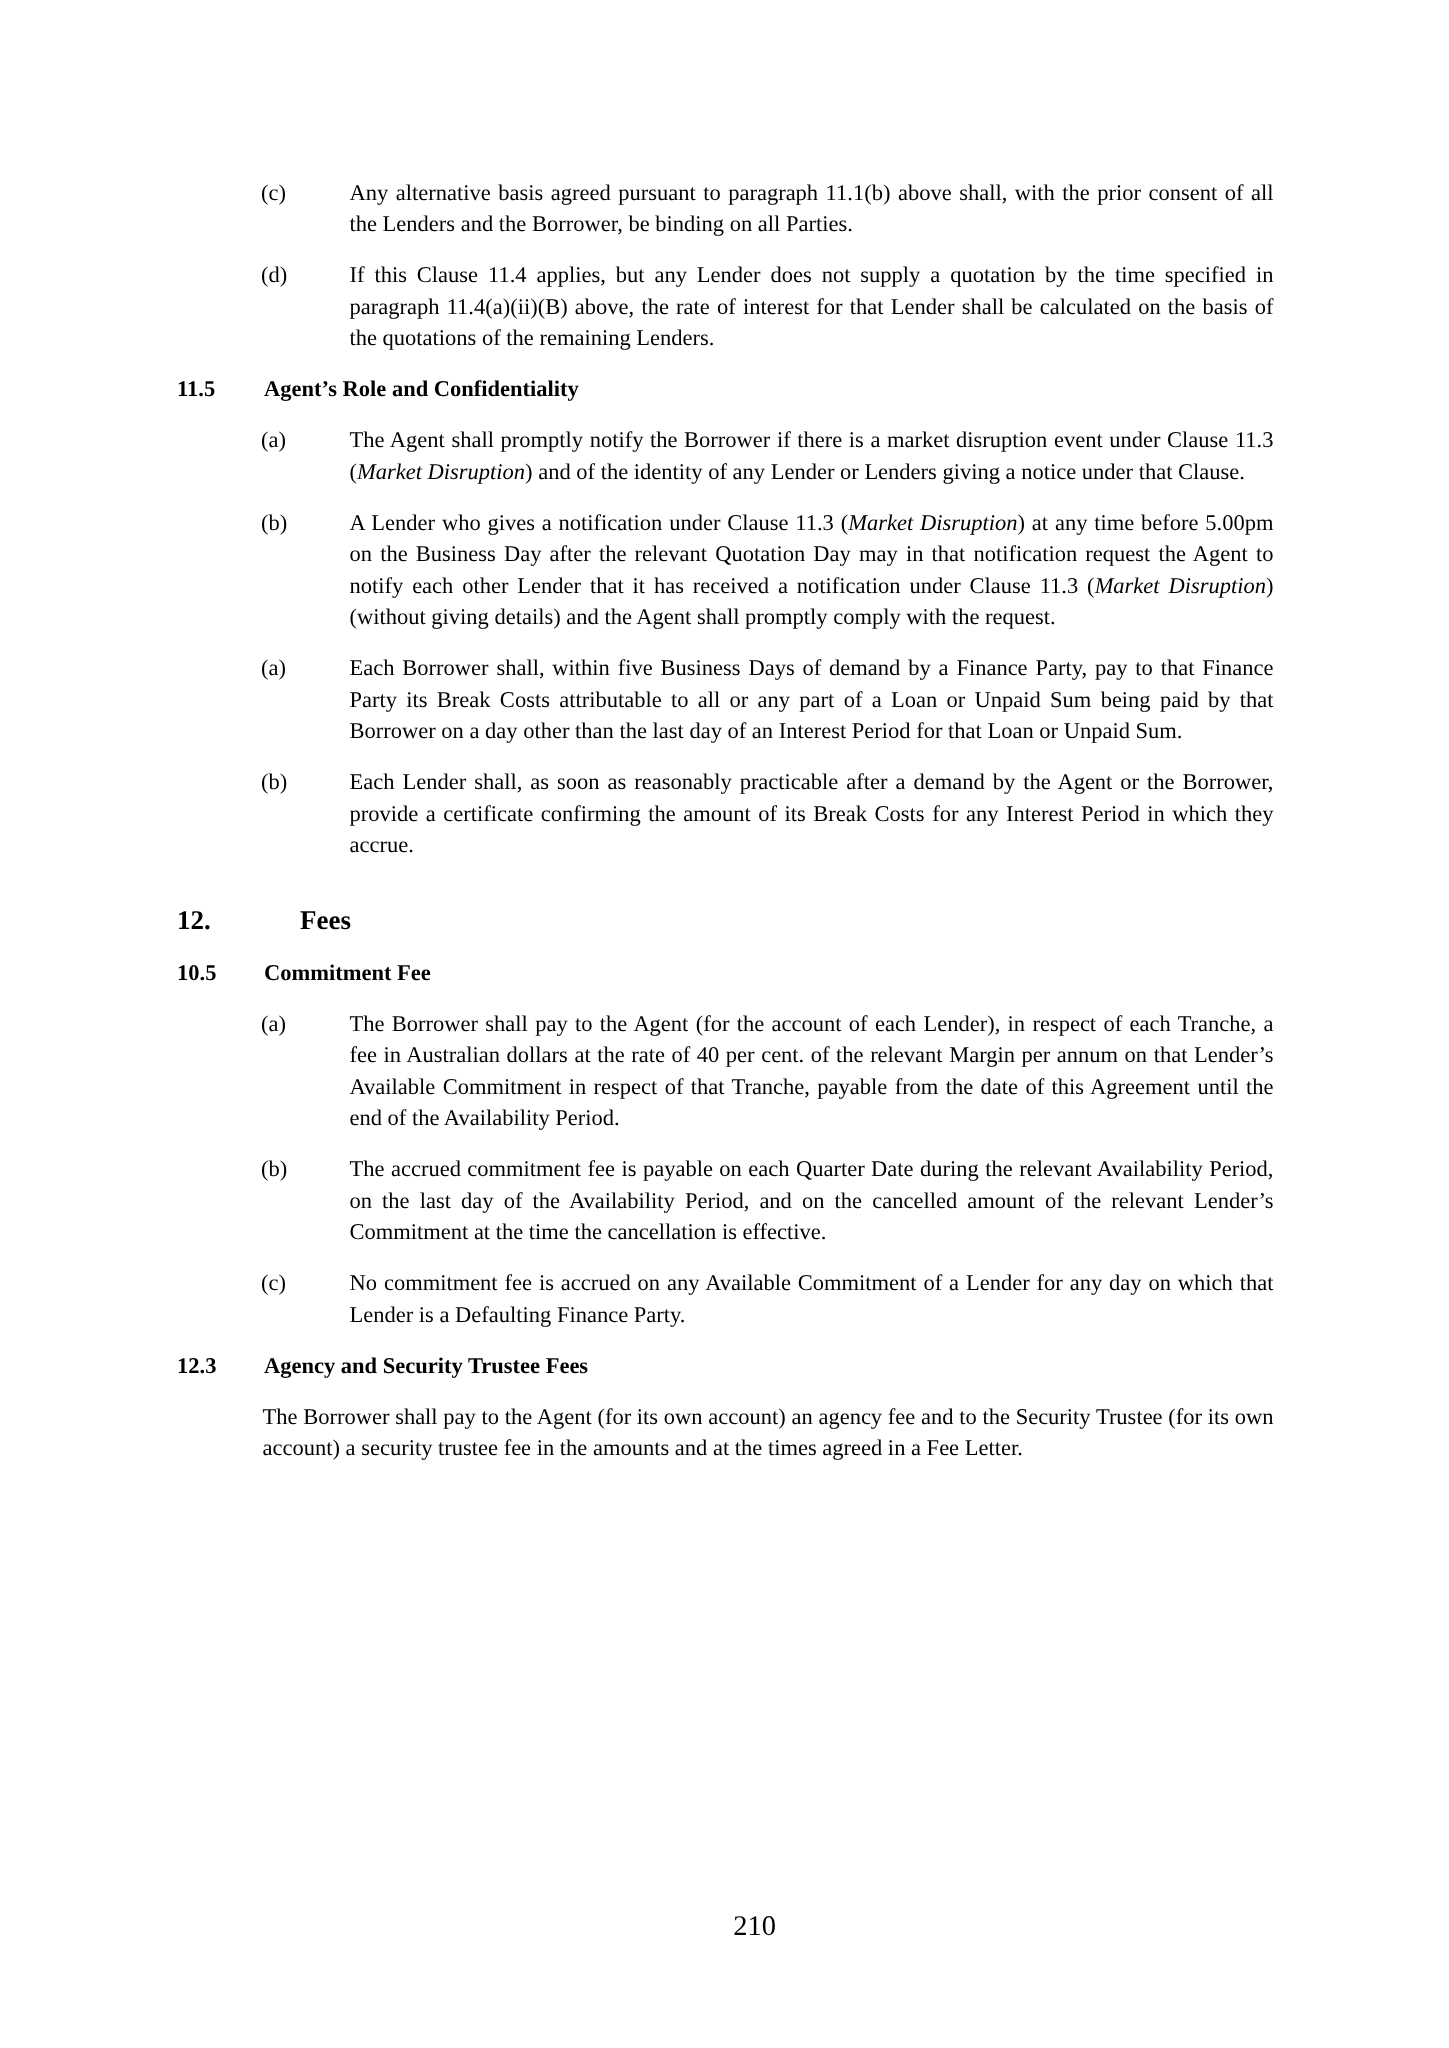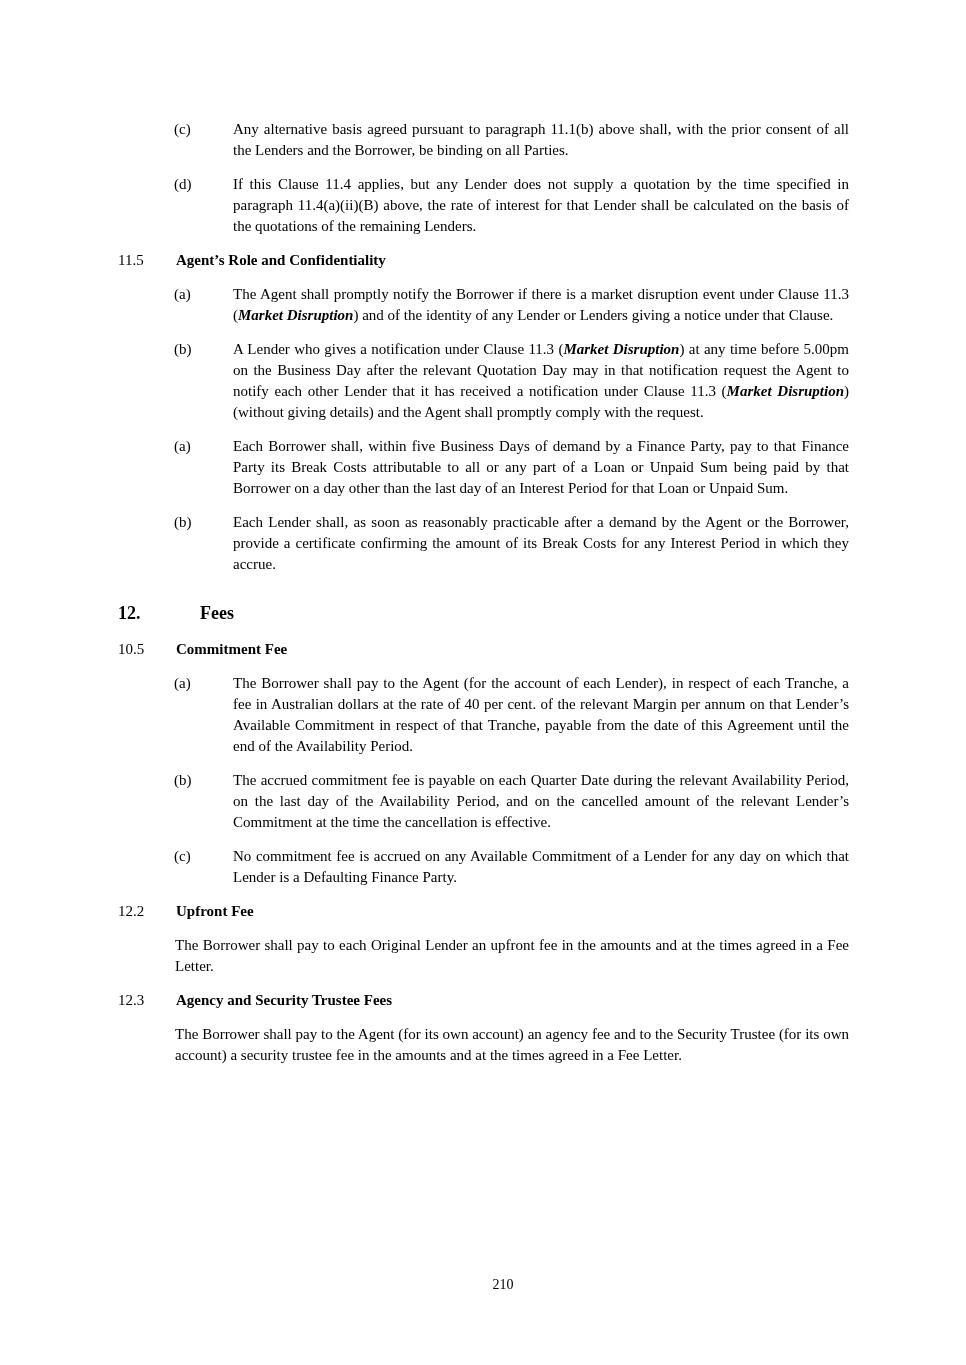--- a/index.html
+++ b/index.html
@@ -35,49 +35,49 @@
     margin-top: 26px;
     font-size: 18px;
     line-height: 25px;
     font-weight: bold;
     gap: 24px;
   }
   .h1 .num { flex: none; width: 58px; }
 
   
   .h2 { font-weight: bold; }
-  .h2 .num { flex: none; width: 58px; font-weight: normal; }
+  .h2 .num { flex: none; width: 58px; font-weight: bold; }
 
   
   .clause { padding-left: 56px; }
   .clause .label { flex: none; width: 59px; }
   .clause .text {
     display: block;
     flex: 1;
     text-align: justify;
   }
 
   
   .para { padding-left: 57px; }
   .para .text {
     display: block;
     flex: 1;
     text-align: justify;
   }
 
-  .italic { font-style: italic; font-weight: bold; }
+  .italic { font-style: italic; }
 
   .footer {
     position: absolute;
     top: 1274px;
     left: 0;
     width: 100%;
     text-align: center;
     text-indent: 40px;
-    font-size: 14px;
+    font-size: 19px;
     line-height: 21px;
   }
 </style>
 </head>
 <body>
 
 <div class="page">
   <main class="doc">
   <div class="block clause">
     <span class="label">(c)</span>
@@ -133,28 +133,21 @@
   <div class="block clause">
     <span class="label">(b)</span>
     <span class="text"><span>The accrued commitment fee is payable on each Quarter Date during the relevant Availability Period, on the last day of the Availability Period, and on the cancelled amount of the relevant Lender’s Commitment at the time the cancellation is effective.</span></span>
   </div>
 
   <div class="block clause">
     <span class="label">(c)</span>
     <span class="text"><span>No commitment fee is accrued on any Available Commitment of a Lender for any day on which that Lender is a Defaulting Finance Party.</span></span>
   </div>
 
-  <div class="block h2">
-    <span class="num">12.2</span>
-    <span class="title">Upfront Fee</span>
-  </div>
 
-  <div class="block para">
-    <span class="text"><span>The Borrower shall pay to each Original Lender an upfront fee in the amounts and at the times agreed in a Fee Letter.</span></span>
-  </div>
 
   <div class="block h2">
     <span class="num">12.3</span>
     <span class="title">Agency and Security Trustee Fees</span>
   </div>
 
   <div class="block para">
     <span class="text"><span>The Borrower shall pay to the Agent (for its own account) an agency fee and to the Security Trustee (for its own account) a security trustee fee in the amounts and at the times agreed in a Fee Letter.</span></span>
   </div>
 </main>

